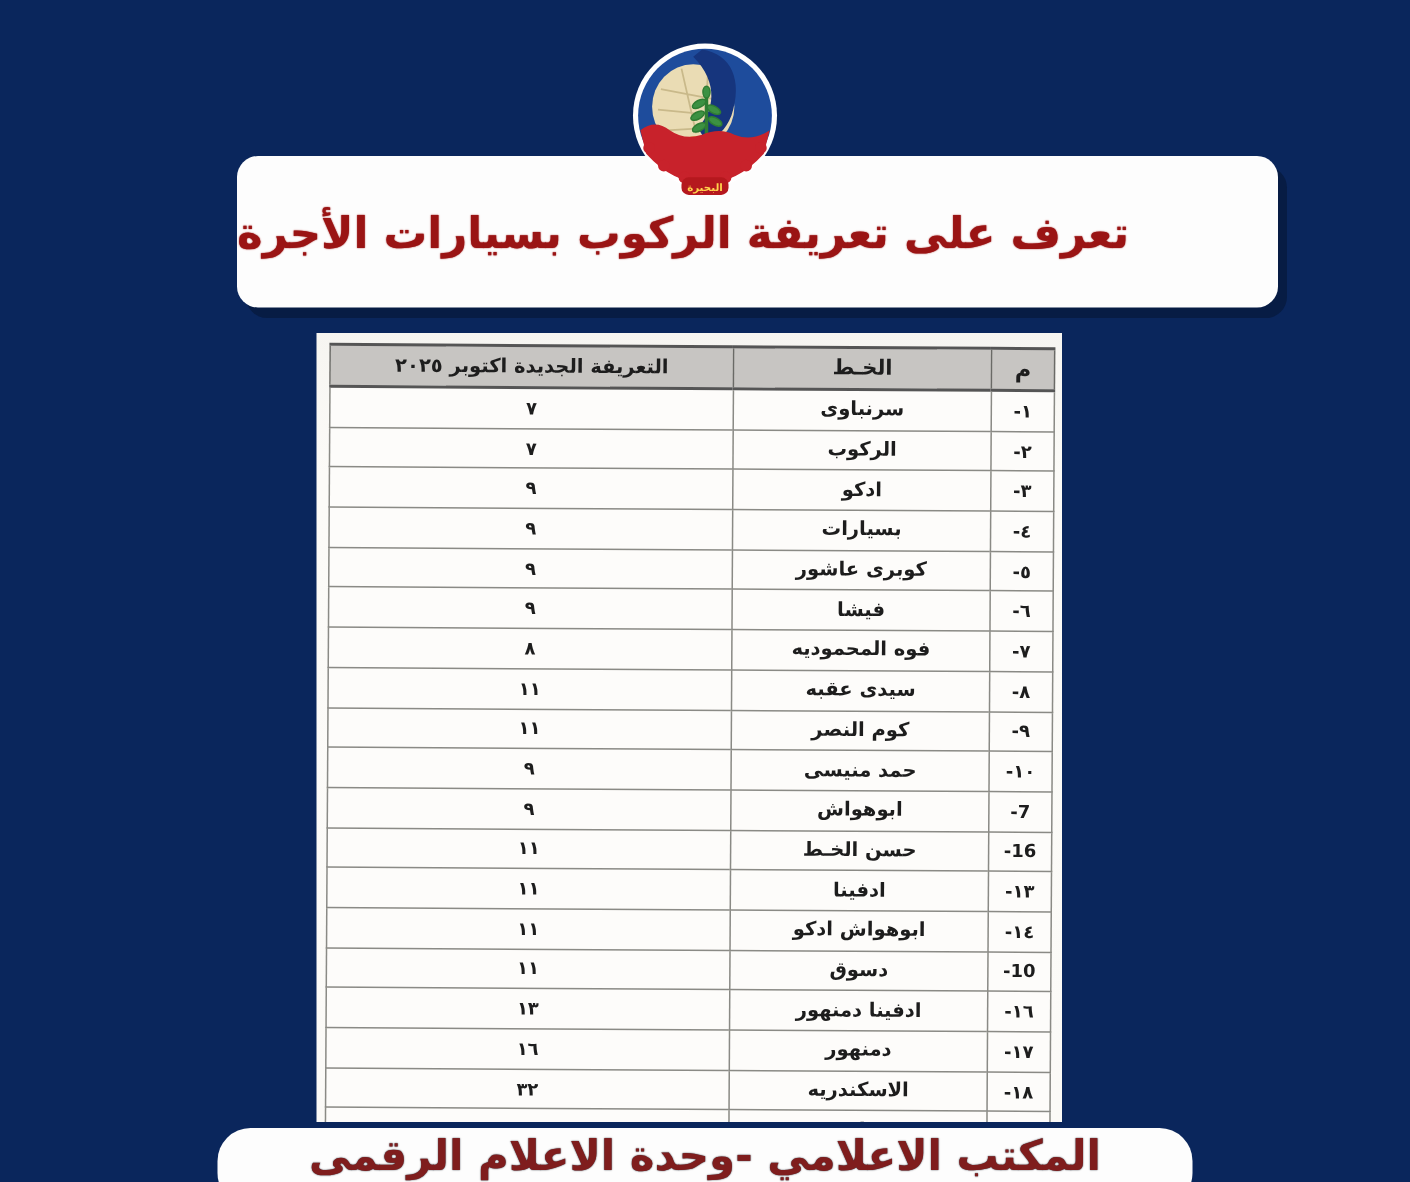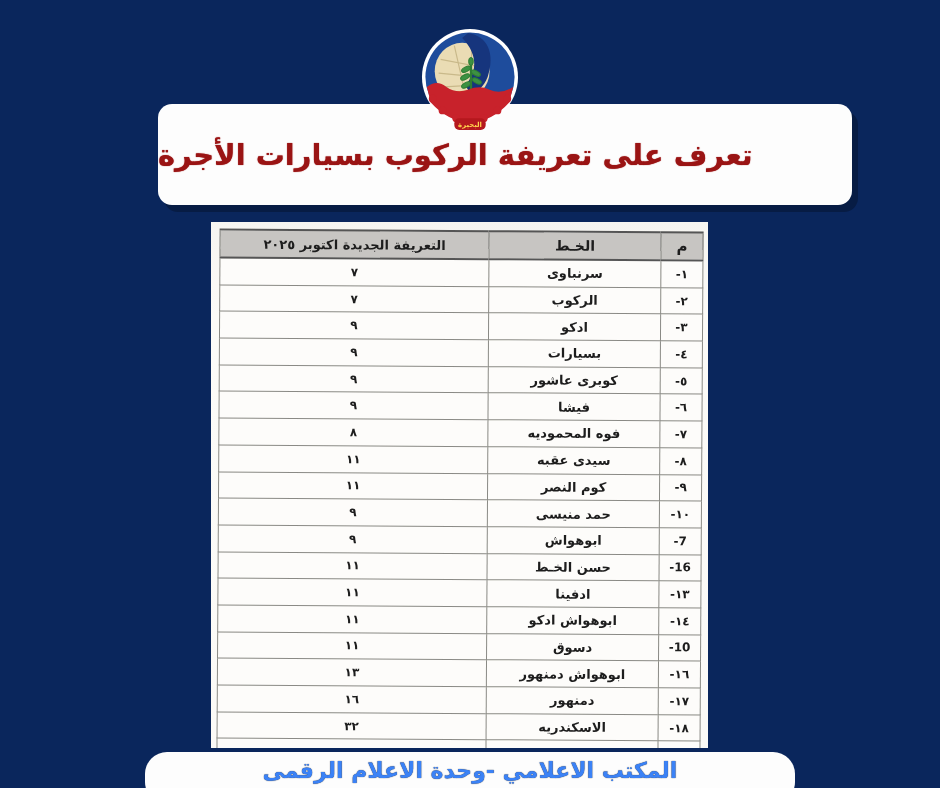--- a/index.html
+++ b/index.html
@@ -56,21 +56,21 @@
   td.c-route{font-size:13px;font-weight:bold;}
   td.c-fare{font-size:12px;font-weight:bold;color:#222;}
   table.fare tbody tr td{border-color:#8a8a85;border-top-color:#77776f;}
   
   .footer{
     position:absolute;left:145px;top:752px;width:650px;height:52px;
     background:#FDFDFD;border-radius:22px;z-index:2;
     display:flex;justify-content:center;align-items:flex-start;
   }
   .footer .f-text{
-    direction:rtl;color:#3b82f6;font-weight:bold;font-size:22px;line-height:34px;
+    direction:rtl;color:#7f1d1d;font-weight:bold;font-size:28px;line-height:34px;
     margin-top:2px;white-space:nowrap;text-shadow:0 0 1px #131723;
   }
 </style>
 </head>
 <body>
 
 <div class="logo">
   <svg viewBox="0 0 100 108" width="98" height="106">
     <circle cx="50" cy="50" r="49" fill="#FFFFFF"></circle>
     <circle cx="50" cy="50" r="45.5" fill="#1E4C9C"></circle>
@@ -209,21 +209,21 @@
   </tr>
 
   <tr>
     <td class="c-num">-10</td>
     <td class="c-route">دسوق</td>
     <td class="c-fare">١١</td>
   </tr>
 
   <tr>
     <td class="c-num">-١٦</td>
-    <td class="c-route">ابوهواش دمنهور</td>
+    <td class="c-route">ادفينا دمنهور</td>
     <td class="c-fare">١٣</td>
   </tr>
 
   <tr>
     <td class="c-num">-١٧</td>
     <td class="c-route">دمنهور</td>
     <td class="c-fare">١٦</td>
   </tr>
 
   <tr>

